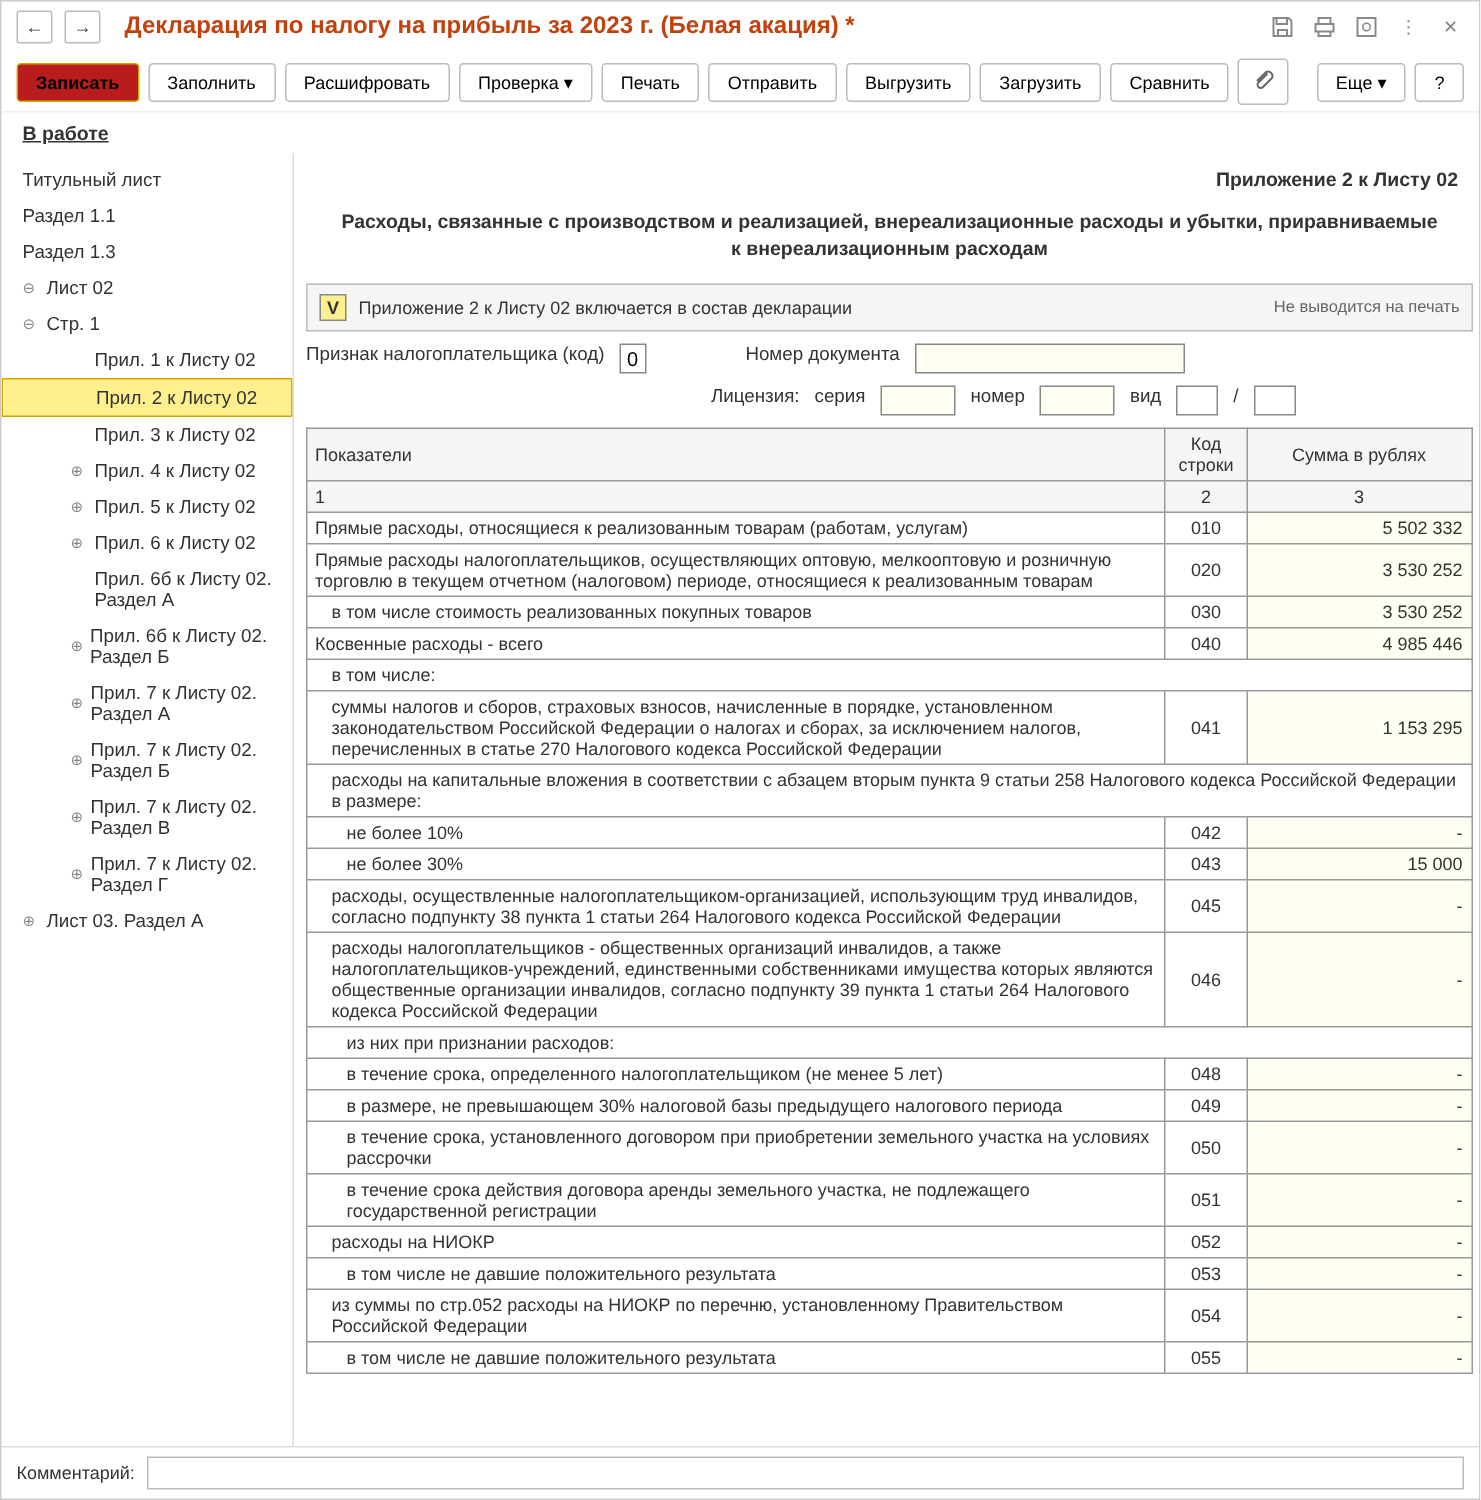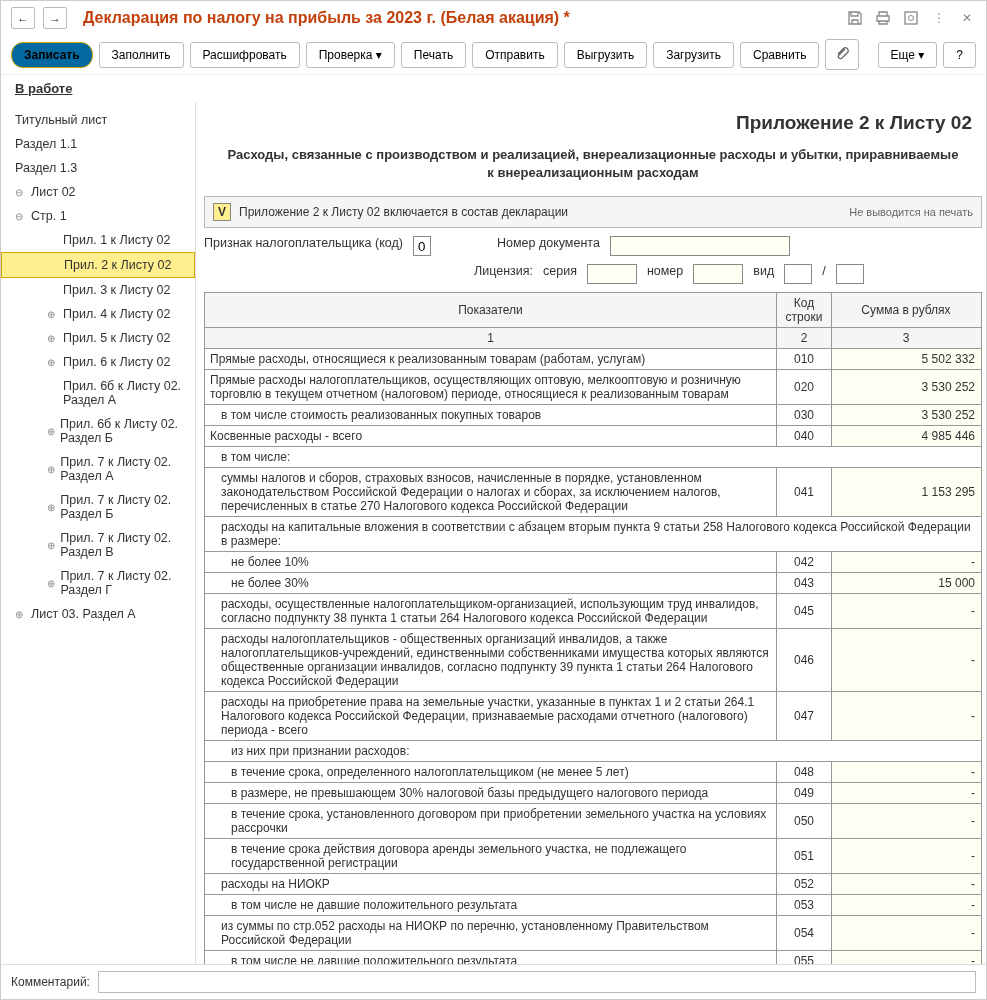--- a/index.html
+++ b/index.html
@@ -5,45 +5,45 @@
 * { box-sizing: border-box; margin: 0; padding: 0; }
 body { font-family: Arial, sans-serif; font-size: 12px; background: #fff; color: #333; }
 .window { border: 1px solid #ccc; width: 987px; height: 1000px; display: flex; flex-direction: column; }
 .titlebar { display: flex; align-items: center; padding: 6px 10px; gap: 8px; }
 .nav-btn { width: 24px; height: 22px; border: 1px solid #bbb; background: #fff; border-radius: 2px; display: flex; align-items: center; justify-content: center; cursor: pointer; font-size: 12px; }
 .title { font-size: 16px; font-weight: bold; color: #c2410c; flex: 1; margin-left: 8px; }
 .title-icons { display: flex; gap: 10px; }
 .title-icon { width: 18px; height: 18px; display: flex; align-items: center; justify-content: center; color: #888; cursor: pointer; }
 .toolbar { display: flex; align-items: center; padding: 4px 10px; gap: 6px; border-bottom: 1px solid #eee; }
 .btn { border: 1px solid #bbb; background: #fff; padding: 5px 12px; border-radius: 3px; cursor: pointer; font-size: 12px; white-space: nowrap; }
-.btn-primary { background: #0369a1; border-color: #d4a800; font-weight: bold; border-radius: 12px; }
+.btn-primary { background: #b91c1c; border-color: #d4a800; font-weight: bold; }
 .btn-icon { padding: 5px 8px; }
 .toolbar-spacer { flex: 1; }
 .status-line { padding: 6px 14px; font-weight: bold; text-decoration: underline; font-size: 13px; }
 .main { display: flex; flex: 1; overflow: hidden; }
 .sidebar { width: 195px; border-right: 1px solid #ddd; overflow-y: auto; padding: 6px 0; }
 .tree-item { padding: 5px 4px 5px 14px; cursor: pointer; display: flex; align-items: center; gap: 4px; font-size: 12.5px; }
 .tree-item.l2 { }
 .tree-item.l3 { padding-left: 46px; }
 .tree-item.l4 { padding-left: 62px; }
 .tree-item.selected { background: #ffef8f; border: 1px solid #d4a800; }
 .tree-toggle { width: 12px; display: inline-block; color: #888; font-size: 10px; }
 .content { flex: 1; overflow-y: scroll; padding: 6px 4px 6px 8px; }
-.report-header { text-align: right; font-weight: bold; padding: 4px 10px; font-size: 19px; }
+.report-header { text-align: right; font-weight: bold; padding: 4px 10px; font-size: 13px; }
 .report-title { text-align: center; font-weight: bold; padding: 8px 20px; line-height: 1.4; font-size: 13px; }
 .include-bar { border: 1px solid #bbb; background: #f5f5f5; padding: 6px 8px; margin: 6px 0; display: flex; align-items: center; gap: 8px; }
 .checkbox { width: 18px; height: 18px; border: 1px solid #888; background: #ffef8f; display: flex; align-items: center; justify-content: center; font-weight: bold; color: #333; }
 .noprint { margin-left: auto; font-size: 11px; color: #666; }
 .form-row { display: flex; align-items: flex-start; gap: 10px; margin: 8px 0; font-size: 12.5px; }
 .input-small { border: 1px solid #888; padding: 2px 4px; width: 18px; height: 20px; text-align: center; background: #fff; }
 .input-med { border: 1px solid #888; padding: 2px 4px; width: 50px; height: 20px; background: #fffef2; }
 .input-long { border: 1px solid #888; padding: 2px 4px; width: 180px; height: 20px; background: #fffef2; }
 table.data { border-collapse: collapse; width: 100%; margin-top: 6px; table-layout: fixed; }
 table.data th, table.data td { border: 1px solid #999; padding: 3px 5px; font-size: 12px; vertical-align: middle; }
-table.data th { background: #f5f5f5; font-weight: normal; text-align: center; }
+table.data th { background: #f5f5f5; font-weight: normal; text-align: left; }
 table.data .col-code { width: 55px; text-align: center; }
 table.data .col-sum { width: 150px; text-align: right; background: #fffef2; padding-right: 6px; }
 table.data td.indent1 { padding-left: 16px; }
 table.data td.indent2 { padding-left: 26px; }
 .footer { display: flex; align-items: center; padding: 6px 10px; border-top: 1px solid #ddd; gap: 8px; }
 .comment-input { flex: 1; border: 1px solid #bbb; padding: 3px 6px; height: 22px; }
 svg { width: 16px; height: 16px; }
 </style>
 </head>
 <body>
@@ -249,25 +249,20 @@
               <td class="indent1">расходы, осуществленные налогоплательщиком-организацией, использующим труд инвалидов, согласно подпункту 38 пункта 1 статьи 264 Налогового кодекса Российской Федерации</td>
               <td class="col-code">045</td>
               <td class="col-sum">-</td>
             </tr>
             <tr>
               <td class="indent1">расходы налогоплательщиков - общественных организаций инвалидов, а также налогоплательщиков-учреждений, единственными собственниками имущества которых являются общественные организации инвалидов, согласно подпункту 39 пункта 1 статьи 264 Налогового кодекса Российской Федерации</td>
               <td class="col-code">046</td>
               <td class="col-sum">-</td>
             </tr>
             <tr>
-              <td class="indent1">расходы на приобретение права на земельные участки, указанные в пунктах 1 и 2 статьи 264.1 Налогового кодекса Российской Федерации, признаваемые расходами отчетного (налогового) периода - всего</td>
-              <td class="col-code">047</td>
-              <td class="col-sum">-</td>
-            </tr>
-            <tr>
               <td class="indent2" colspan="3">из них при признании расходов:</td>
             </tr>
             <tr>
               <td class="indent2">в течение срока, определенного налогоплательщиком (не менее 5 лет)</td>
               <td class="col-code">048</td>
               <td class="col-sum">-</td>
             </tr>
             <tr>
               <td class="indent2">в размере, не превышающем 30% налоговой базы предыдущего налогового периода</td>
               <td class="col-code">049</td>

